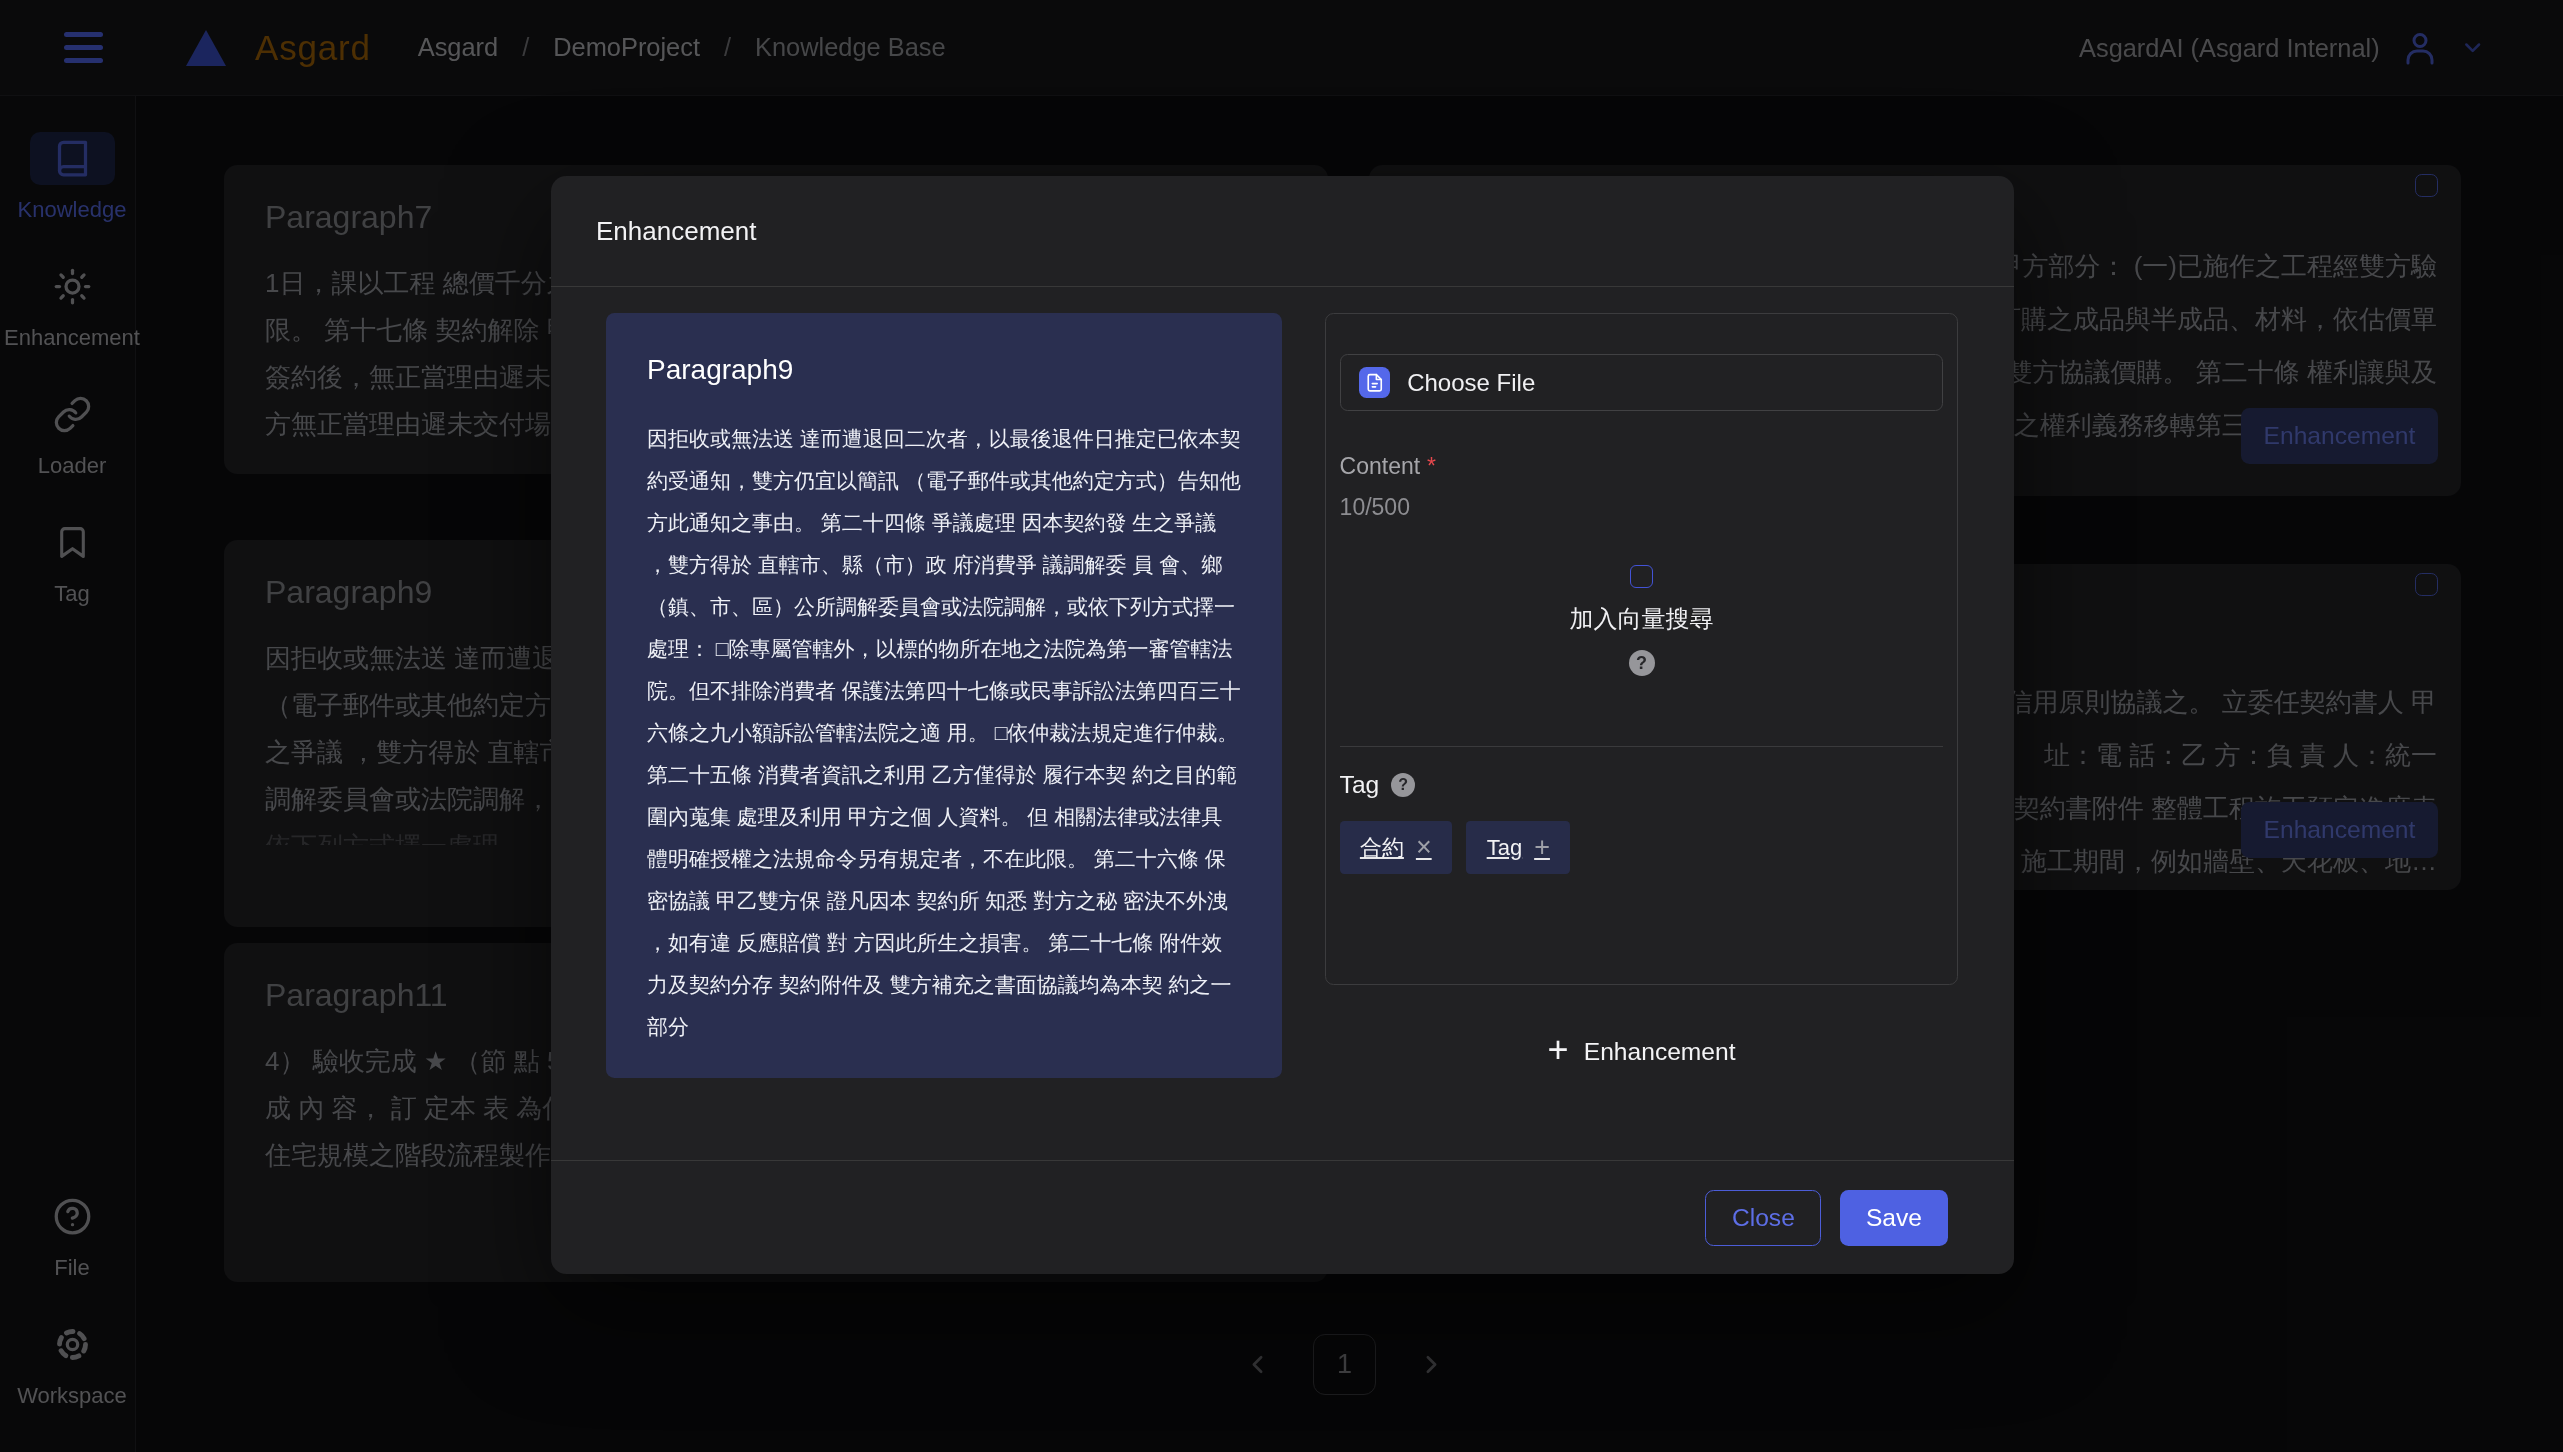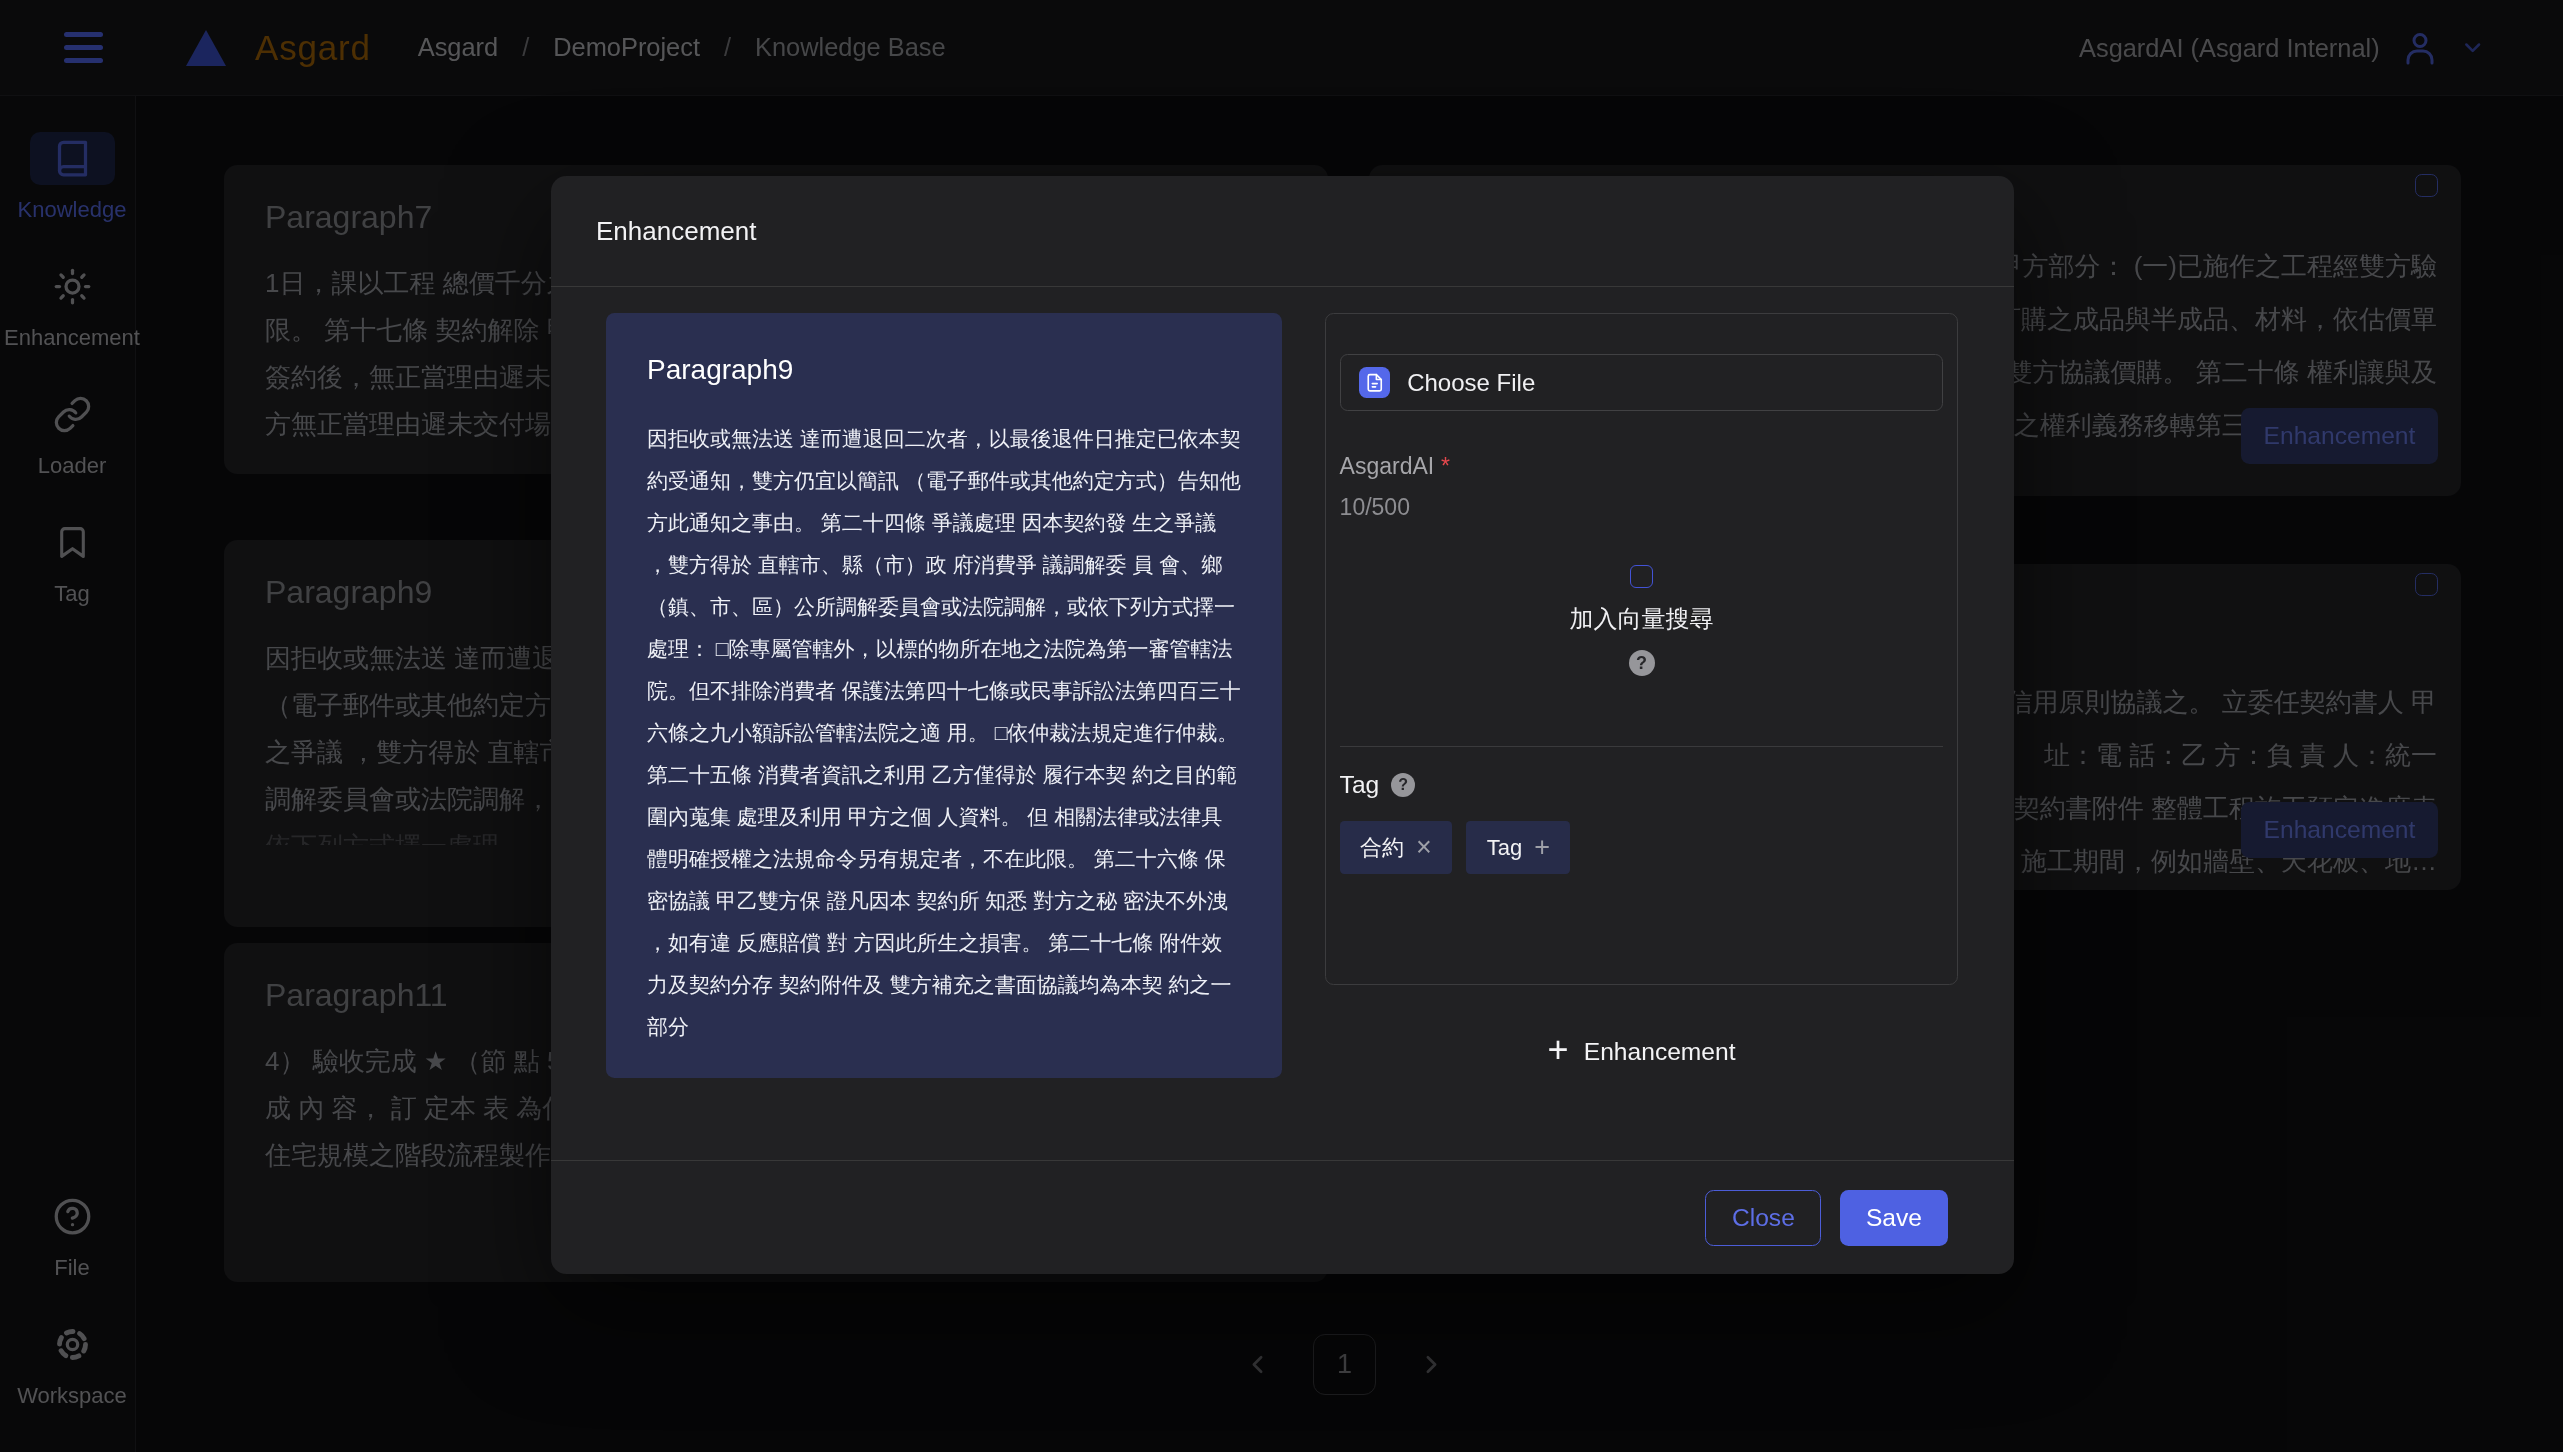--- a/index.html
+++ b/index.html
@@ -95,21 +95,21 @@
   .char-counter { margin-top:13.6px; font-size:23px; color:#8d8d91; }
   .check-row { margin-top:44px; display:flex; align-items:center; gap:15.3px;flex-direction:column; }
   .checkbox { width:23px; height:23px; border:1.7px solid #4353d6; border-radius:6px; background:transparent; cursor:pointer; flex:none; }
   .check-label { font-size:24px; color:#f0f0f3; font-weight:500; }
   .qmark { width:26px; height:26px; border-radius:50%; background:#96969a; color:#27272a;
     display:inline-flex; align-items:center; justify-content:center; font-size:18px; font-weight:700; flex:none; }
   .qmark.sm { width:24px; height:24px; font-size:16px; }
   .form-divider { margin-top:70px; border-top:0.8px solid #3a3a3c; }
   .tag-head { margin-top:24px; display:flex; align-items:center; gap:12px; }
   .tag-label { font-size:24.6px; color:#f2f2f4; font-weight:500; }
-  .chip-row { margin-top:22px; display:flex; gap:14.4px; }
+  .chip-row { margin-top:22px; display:flex; gap:14.4px;text-decoration:underline; }
   .chip { height:53px; background:#272c49; border-radius:4.2px; display:flex; align-items:center;
     padding:0 20.3px; gap:12px; cursor:pointer; }
   .chip-text { font-size:22px; color:#f2f2f4; }
   .chip-x, .chip-plus { font-size:27px; color:#9ea0a8; line-height:1; }
   .add-enh { position:absolute; left:774px; top:854px; width:633px; height:44px;
     background:transparent; border:none; display:flex; align-items:center; justify-content:center; gap:15.3px; cursor:pointer; }
   .add-enh-plus { font-size:36px; font-weight:300; color:#f4f4f6; line-height:1; margin-top:-3.4px; }
   .add-enh-label { font-size:24.6px; color:#f4f4f6; }
 
   .modal-footer { position:absolute; left:0; bottom:0; width:100%; height:114px;
@@ -317,21 +317,21 @@
               <path d="M14 2H6a2 2 0 0 0-2 2v16a2 2 0 0 0 2 2h12a2 2 0 0 0 2-2V8z"></path>
               <polyline points="14 2 14 8 20 8"></polyline>
               <line x1="9" y1="13" x2="15" y2="13"></line>
               <line x1="9" y1="17" x2="13" y2="17"></line>
             </svg>
         </span>
         <span class="choose-file-label">Choose File</span>
       </button>
 
       <div class="field-label">
-        <span>AsgardAI</span><span class="req-mark">*</span>
+        <span>Content</span><span class="req-mark">*</span>
       </div>
 
 
       <div class="char-counter">10/500</div>
 
       <div class="check-row">
         <div class="checkbox"></div>
         <span class="check-label">加入向量搜尋</span>
         <span class="qmark">?</span>
       </div>

